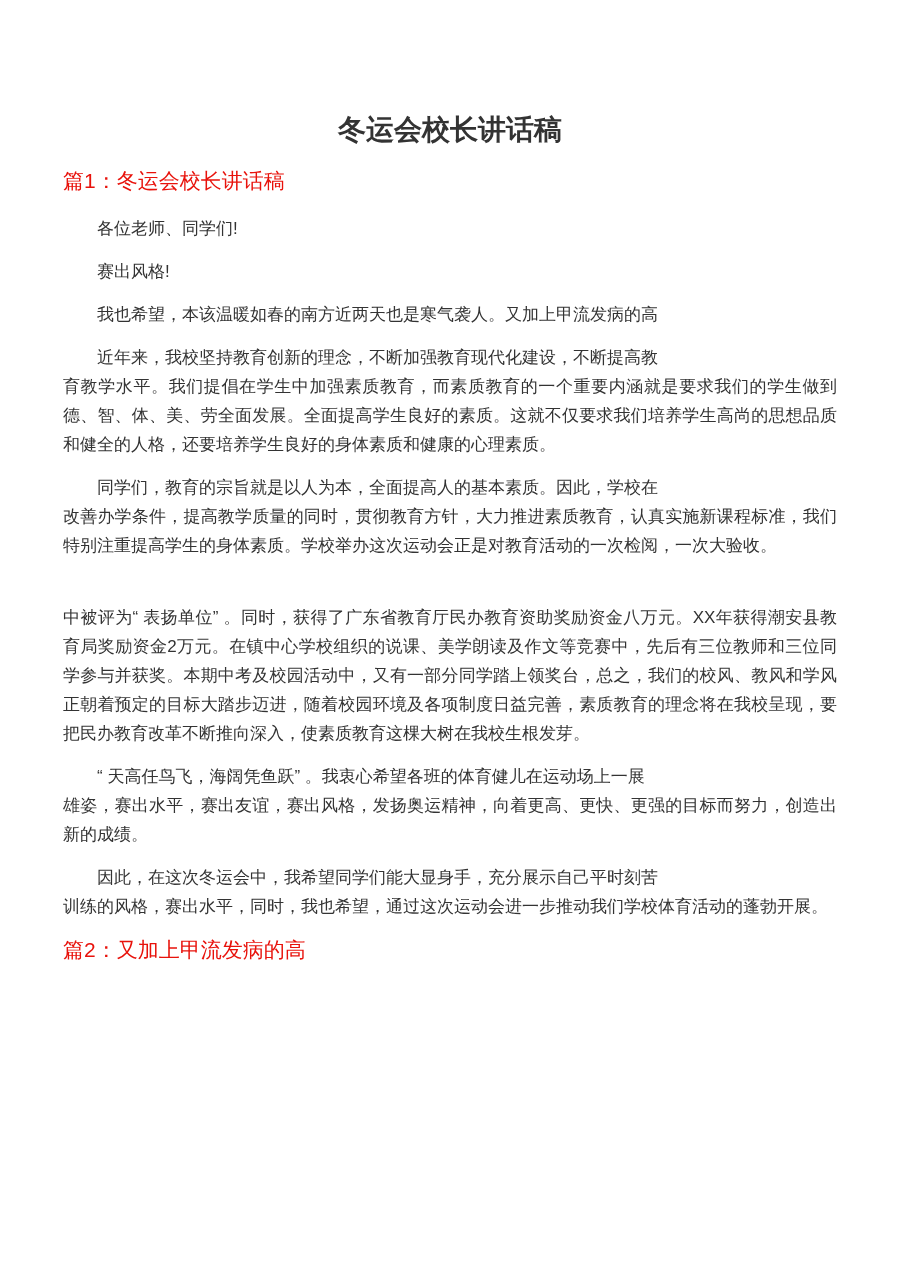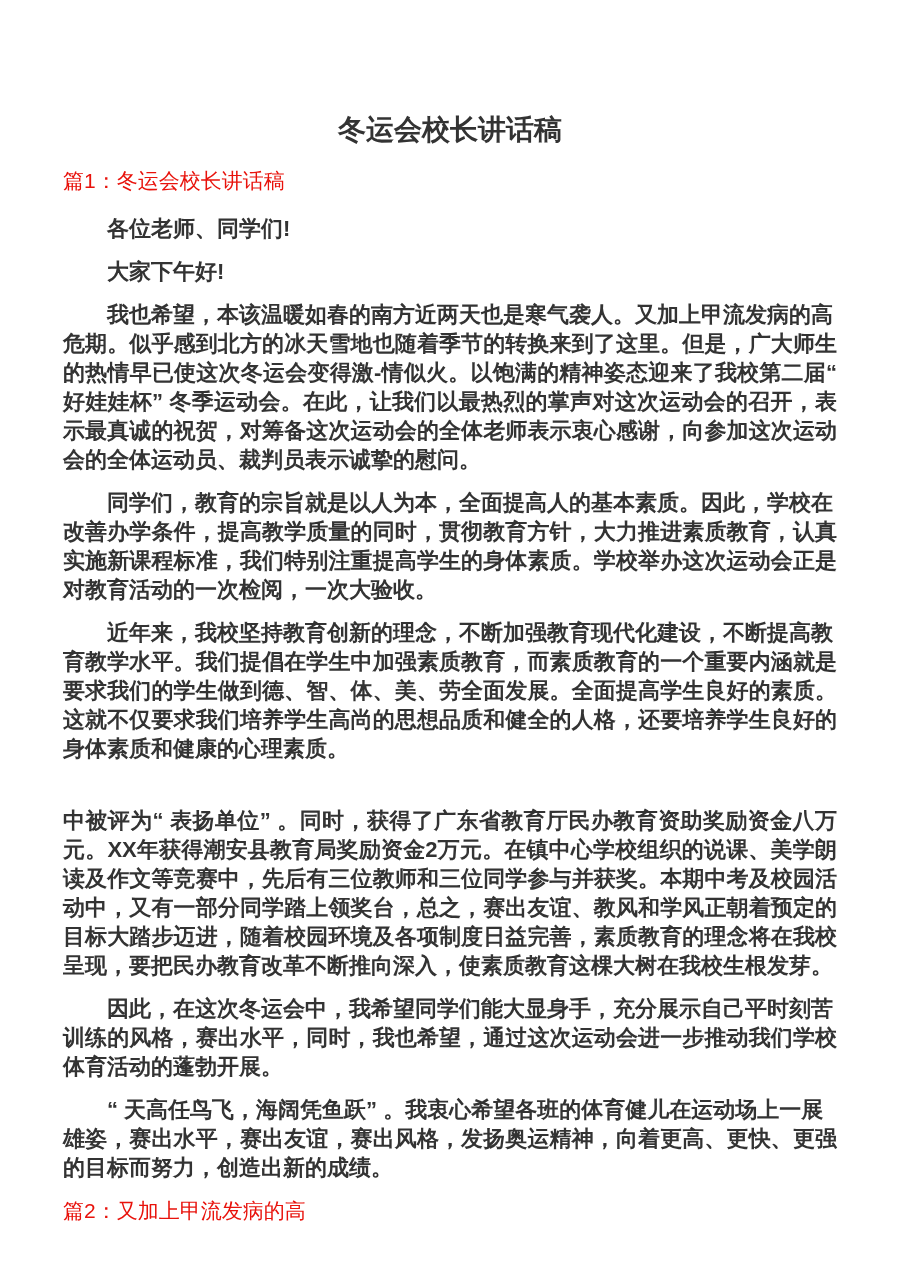--- a/index.html
+++ b/index.html
@@ -30,51 +30,50 @@
   }
   .section-heading {
     margin: 0 0 18px 0;
     font-size: 21px;
     font-weight: normal;
     line-height: 30px;
     color: var(--heading-red, #e8120b);
   }
   .para {
     margin: 0 0 14px 0;
-    font-size: 22px;
+    font-size: 17px;
     line-height: 29px;
     color: var(--text-color, #333333);
     text-indent: 2em;
     text-align: justify;
-    font-weight: bold;
   }
   .para .seg {
     
   }
 </style>
 </head>
 <body>
 
 <div class="page">
 
   <h1 class="doc-title">冬运会校长讲话稿</h1>
 
   <h2 class="section-heading">篇1：冬运会校长讲话稿</h2>
 
   <p class="para"><span class="seg">各位老师、同学们!</span></p>
 
-  <p class="para"><span class="seg">大家下午好!</span></p>
+  <p class="para"><span class="seg">赛出风格!</span></p>
 
-  <p class="para"><span class="seg">我也希望，本该温暖如春的南方近两天也是寒气袭人。又加上甲流发病的高</span><br><span class="seg">危期。似乎感到北方的冰天雪地也随着季节的转换来到了这里。但是，广大师生的热情早已使这次冬运会变得激-情似火。以饱满的精神姿态迎来了我校第二届“ 好娃娃杯” 冬季运动会。在此，让我们以最热烈的掌声对这次运动会的召开，表示最真诚的祝贺，对筹备这次运动会的全体老师表示衷心感谢，向参加这次运动会的全体运动员、裁判员表示诚挚的慰问。</span></p>
+  <p class="para"><span class="seg">我也希望，本该温暖如春的南方近两天也是寒气袭人。又加上甲流发病的高</span><br></p>
+
+  <p class="para"><span class="seg">近年来，我校坚持教育创新的理念，不断加强教育现代化建设，不断提高教</span><br><span class="seg">育教学水平。我们提倡在学生中加强素质教育，而素质教育的一个重要内涵就是要求我们的学生做到德、智、体、美、劳全面发展。全面提高学生良好的素质。这就不仅要求我们培养学生高尚的思想品质和健全的人格，还要培养学生良好的身体素质和健康的心理素质。</span></p>
 
   <p class="para"><span class="seg">同学们，教育的宗旨就是以人为本，全面提高人的基本素质。因此，学校在</span><br><span class="seg">改善办学条件，提高教学质量的同时，贯彻教育方针，大力推进素质教育，认真实施新课程标准，我们特别注重提高学生的身体素质。学校举办这次运动会正是对教育活动的一次检阅，一次大验收。</span></p>
 
-  <p class="para"><span class="seg">近年来，我校坚持教育创新的理念，不断加强教育现代化建设，不断提高教</span><br><span class="seg">育教学水平。我们提倡在学生中加强素质教育，而素质教育的一个重要内涵就是要求我们的学生做到德、智、体、美、劳全面发展。全面提高学生良好的素质。这就不仅要求我们培养学生高尚的思想品质和健全的人格，还要培养学生良好的身体素质和健康的心理素质。</span></p>
+  <p class="para"><br><span class="seg">中被评为“ 表扬单位” 。同时，获得了广东省教育厅民办教育资助奖励资金八万元。XX年获得潮安县教育局奖励资金2万元。在镇中心学校组织的说课、美学朗读及作文等竞赛中，先后有三位教师和三位同学参与并获奖。本期中考及校园活动中，又有一部分同学踏上领奖台，总之，我们的校风、教风和学风正朝着预定的目标大踏步迈进，随着校园环境及各项制度日益完善，素质教育的理念将在我校呈现，要把民办教育改革不断推向深入，使素质教育这棵大树在我校生根发芽。</span></p>
 
-  <p class="para"><br><span class="seg">中被评为“ 表扬单位” 。同时，获得了广东省教育厅民办教育资助奖励资金八万元。XX年获得潮安县教育局奖励资金2万元。在镇中心学校组织的说课、美学朗读及作文等竞赛中，先后有三位教师和三位同学参与并获奖。本期中考及校园活动中，又有一部分同学踏上领奖台，总之，赛出友谊、教风和学风正朝着预定的目标大踏步迈进，随着校园环境及各项制度日益完善，素质教育的理念将在我校呈现，要把民办教育改革不断推向深入，使素质教育这棵大树在我校生根发芽。</span></p>
+  <p class="para"><span class="seg">“ 天高任鸟飞，海阔凭鱼跃” 。我衷心希望各班的体育健儿在运动场上一展</span><br><span class="seg">雄姿，赛出水平，赛出友谊，赛出风格，发扬奥运精神，向着更高、更快、更强的目标而努力，创造出新的成绩。</span></p>
 
   <p class="para"><span class="seg">因此，在这次冬运会中，我希望同学们能大显身手，充分展示自己平时刻苦</span><br><span class="seg">训练的风格，赛出水平，同时，我也希望，通过这次运动会进一步推动我们学校体育活动的蓬勃开展。</span></p>
-
-  <p class="para"><span class="seg">“ 天高任鸟飞，海阔凭鱼跃” 。我衷心希望各班的体育健儿在运动场上一展</span><br><span class="seg">雄姿，赛出水平，赛出友谊，赛出风格，发扬奥运精神，向着更高、更快、更强的目标而努力，创造出新的成绩。</span></p>
 
   <h2 class="section-heading">篇2：又加上甲流发病的高</h2>
 
 </div>
 
 </body></html>

